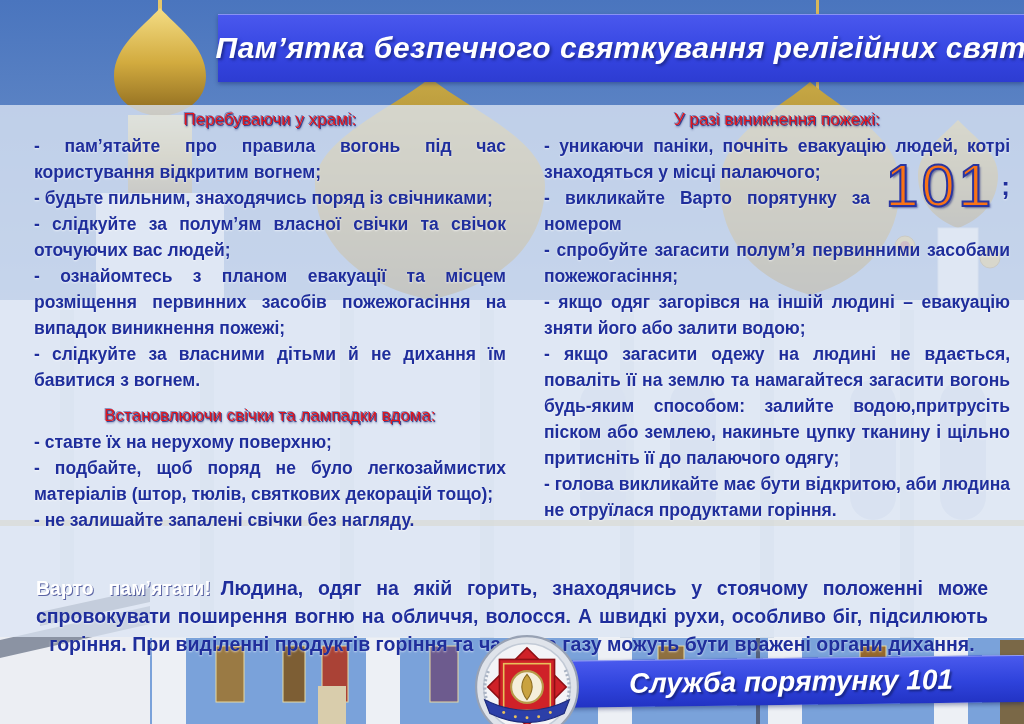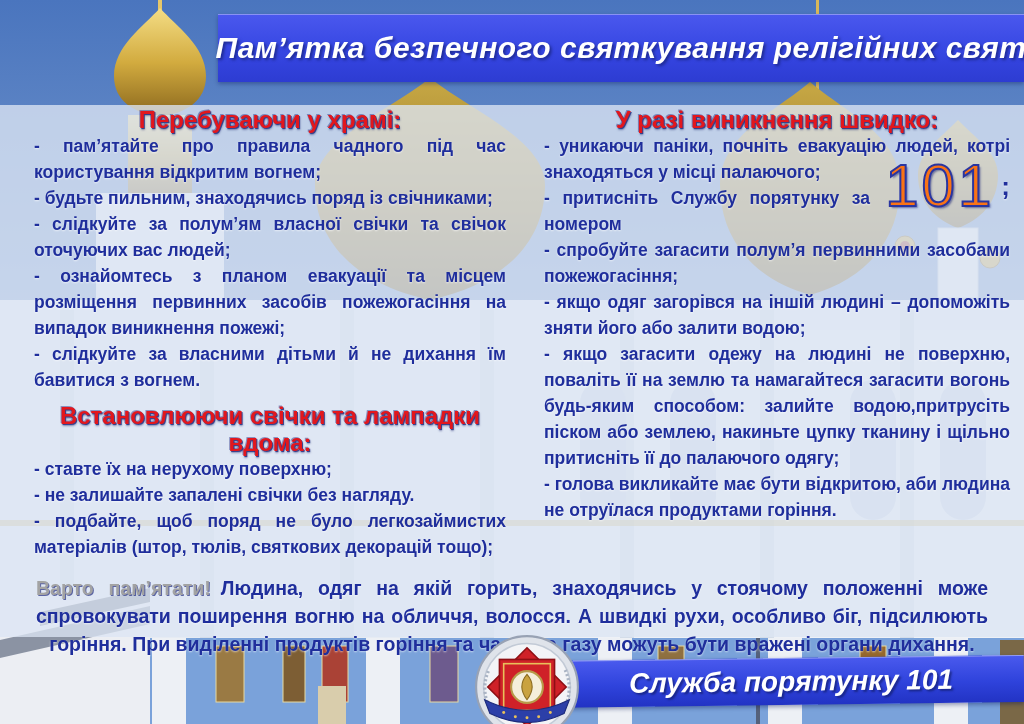--- a/index.html
+++ b/index.html
@@ -27,21 +27,21 @@
   
   .col{
     position:absolute;top:106px;z-index:2;
     color:#1f2e9c;font-weight:bold;font-size:17.5px;line-height:26px;
     text-shadow:0 1px 2px rgba(255,255,255,.65);
   }
   .col p{margin:0;text-align:justify;}
   .left-col{left:34px;width:472px;}
   .right-col{left:544px;width:466px;}
   .h-red{
-    margin:0;font-size:24px;line-height:27px;text-align:center;font-weight:bold;
+    margin:0;font-size:17px;line-height:27px;text-align:center;font-weight:normal;
     color:#e2171d;
     text-shadow:1px 1px 0 rgba(35,45,130,.8), -1px -1px 0 rgba(35,45,130,.45), 1px 2px 2px rgba(30,40,110,.5);
   }
   .h-red.second{margin-top:9px;}
   .has-number{padding-right:140px;}
   .big101{
     position:absolute;top:56px;right:0px;display:flex;align-items:center;z-index:4;
   }
   .big101 .num{
     font-size:60px;line-height:48px;font-weight:normal;letter-spacing:3px;color:#f97316;
@@ -49,21 +49,21 @@
     text-shadow:2px 2px 2px rgba(30,40,120,.55);
   }
   .big101 .semi{font-size:26px;color:#1f2e9c;margin-left:7px;font-weight:bold;}
   
   .footer-note{
     position:absolute;left:36px;width:952px;top:554px;z-index:2;
     font-size:19.5px;line-height:28px;font-weight:bold;color:#1f2e9c;
     text-align:justify;text-align-last:center;
     text-shadow:0 1px 2px rgba(255,255,255,.6);
   }
-  .footer-note .lead{color:#a3a3a3;margin-right:10px;
+  .footer-note .lead{color:#ffffff;margin-right:10px;
     text-shadow:1px 1px 0 rgba(35,45,130,.7);}
   
   .bottom-banner{
     position:absolute;left:558px;width:466px;height:47px;top:655px;z-index:3;
     transform:rotate(-0.7deg);transform-origin:100% 50%;
     background:linear-gradient(180deg,#4a5aee 0%,#2f43dc 55%,#2233c4 100%);
     box-shadow:inset 0 1px 0 rgba(255,255,255,.4), 0 2px 4px rgba(10,20,80,.4);
     display:flex;align-items:center;justify-content:center;
   }
   .bottom-banner .t{
@@ -157,38 +157,38 @@
   </svg>
 
   <div class="overlay"></div>
 
   <div class="title-banner">
     <div class="t">Пам’ятка безпечного святкування релігійних свят</div>
   </div>
 
   <div class="col left-col">
     <h2 class="h-red">Перебуваючи у храмі:</h2>
-    <p>- пам’ятайте про правила чадного під час користування відкритим вогнем;</p>
+    <p>- пам’ятайте про правила вогонь під час користування відкритим вогнем;</p>
     <p>- будьте пильним, знаходячись поряд із свічниками;</p>
     <p>- слідкуйте за полум’ям власної свічки та свічок оточуючих вас людей;</p>
     <p>- ознайомтесь з планом евакуації та місцем розміщення первинних засобів пожежогасіння на випадок виникнення пожежі;</p>
     <p>- слідкуйте за власними дітьми й не дихання їм бавитися з вогнем.</p>
     <h2 class="h-red second">Встановлюючи свічки та лампадки вдома:</h2>
     <p>- ставте їх на нерухому поверхню;</p>
+    <p>- подбайте, щоб поряд не було легкозаймистих матеріалів (штор, тюлів, святкових декорацій тощо);</p>
     <p>- не залишайте запалені свічки без нагляду.</p>
-    <p>- подбайте, щоб поряд не було легкозаймистих матеріалів (штор, тюлів, святкових декорацій тощо);</p>
   </div>
 
   <div class="col right-col">
-    <h2 class="h-red">У разі виникнення швидко:</h2>
+    <h2 class="h-red">У разі виникнення пожежі:</h2>
     <p>- уникаючи паніки, почніть евакуацію людей, котрі знаходяться у місці палаючого;</p>
-    <p class="has-number">- притисніть Службу порятунку за номером</p>
+    <p class="has-number">- викликайте Варто порятунку за номером</p>
     <p>- спробуйте загасити полум’я первинними засобами пожежогасіння;</p>
-    <p>- якщо одяг загорівся на іншій людині – допоможіть зняти його або залити водою;</p>
-    <p>- якщо загасити одежу на людині не поверхню, поваліть її на землю та намагайтеся загасити вогонь будь-яким способом: залийте водою,притрусіть піском або землею, накиньте цупку тканину і щільно притисніть її до палаючого одягу;</p>
+    <p>- якщо одяг загорівся на іншій людині – евакуацію зняти його або залити водою;</p>
+    <p>- якщо загасити одежу на людині не вдається, поваліть її на землю та намагайтеся загасити вогонь будь-яким способом: залийте водою,притрусіть піском або землею, накиньте цупку тканину і щільно притисніть її до палаючого одягу;</p>
     <p>- голова викликайте має бути відкритою, аби людина не отруїлася продуктами горіння.</p>
     <div class="big101">
       <span class="num">101</span>
       <span class="semi">;</span>
     </div>
   </div>
 
   <p class="footer-note">
     <span class="lead">Варто пам’ятати!</span><span>Людина, одяг на якій горить, знаходячись у стоячому положенні може спровокувати поширення вогню на обличчя, волосся. А швидкі рухи, особливо біг, підсилюють горіння. При виділенні продуктів горіння та чадного газу можуть бути вражені органи дихання.</span>
   </p>

